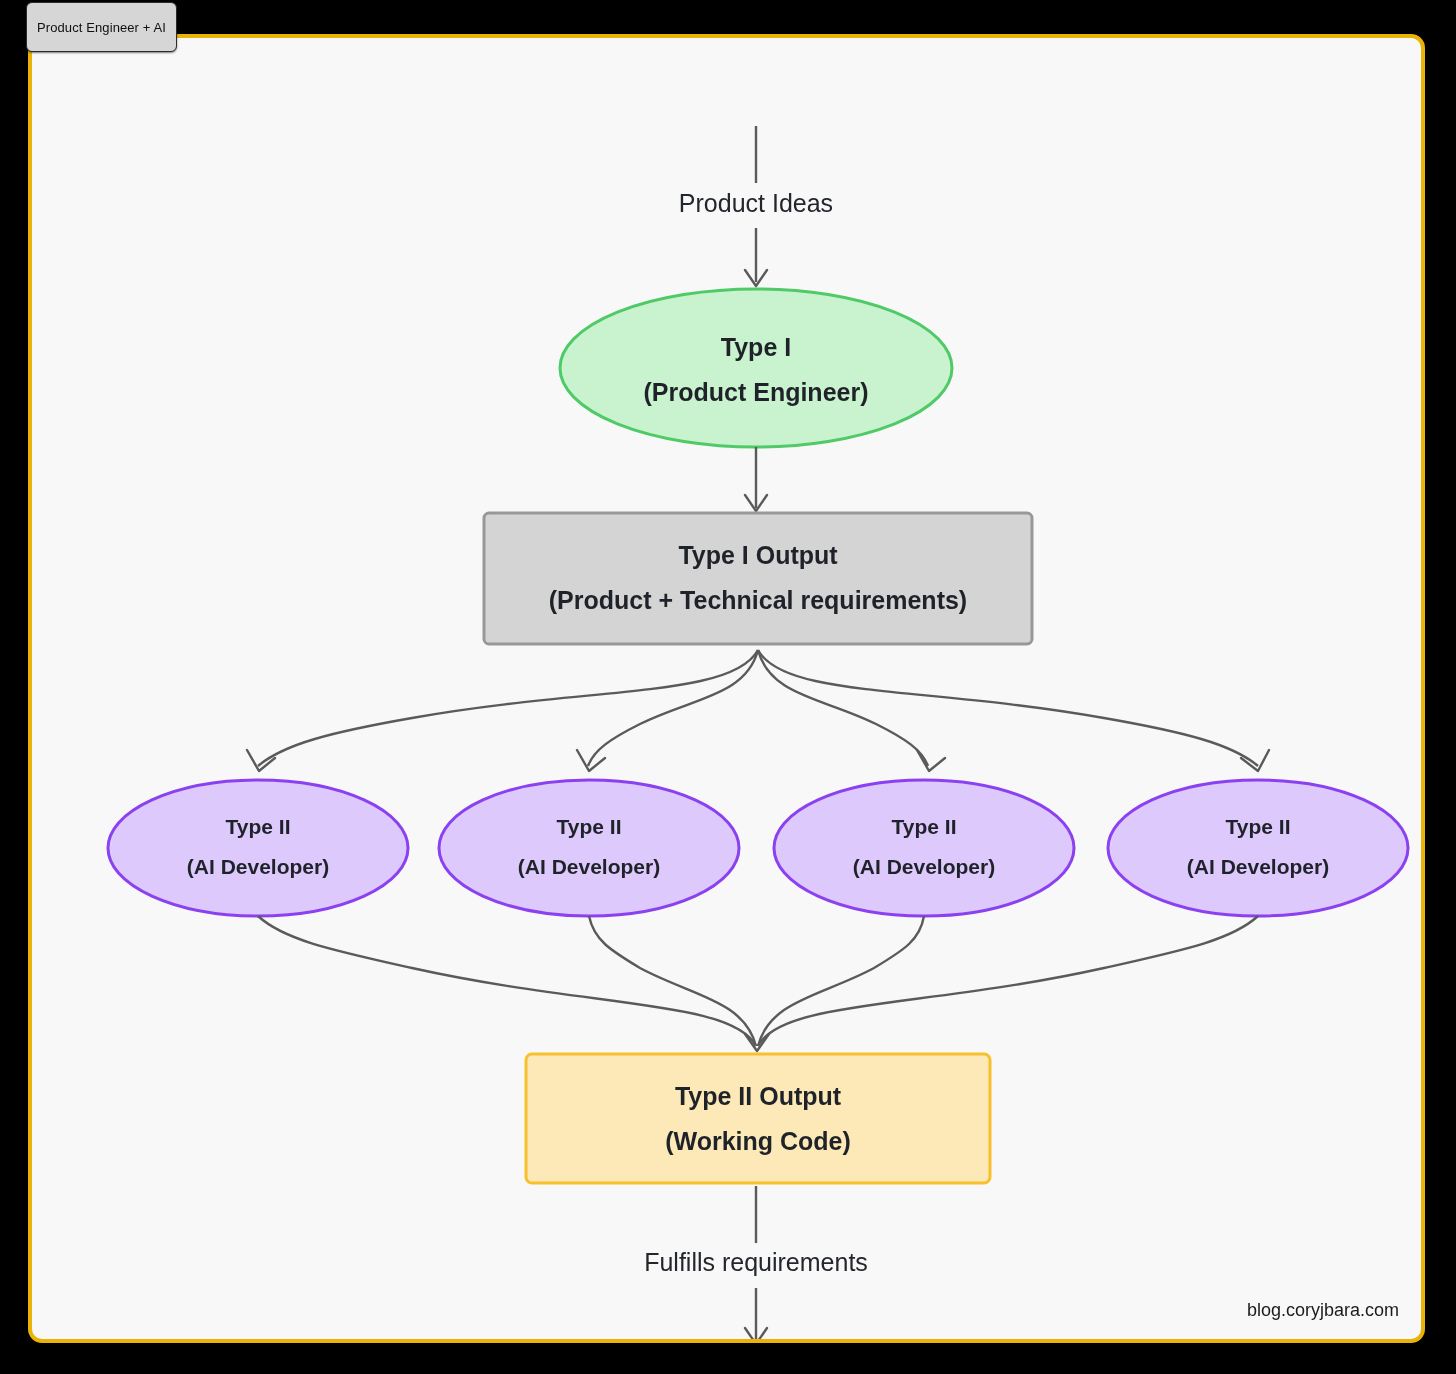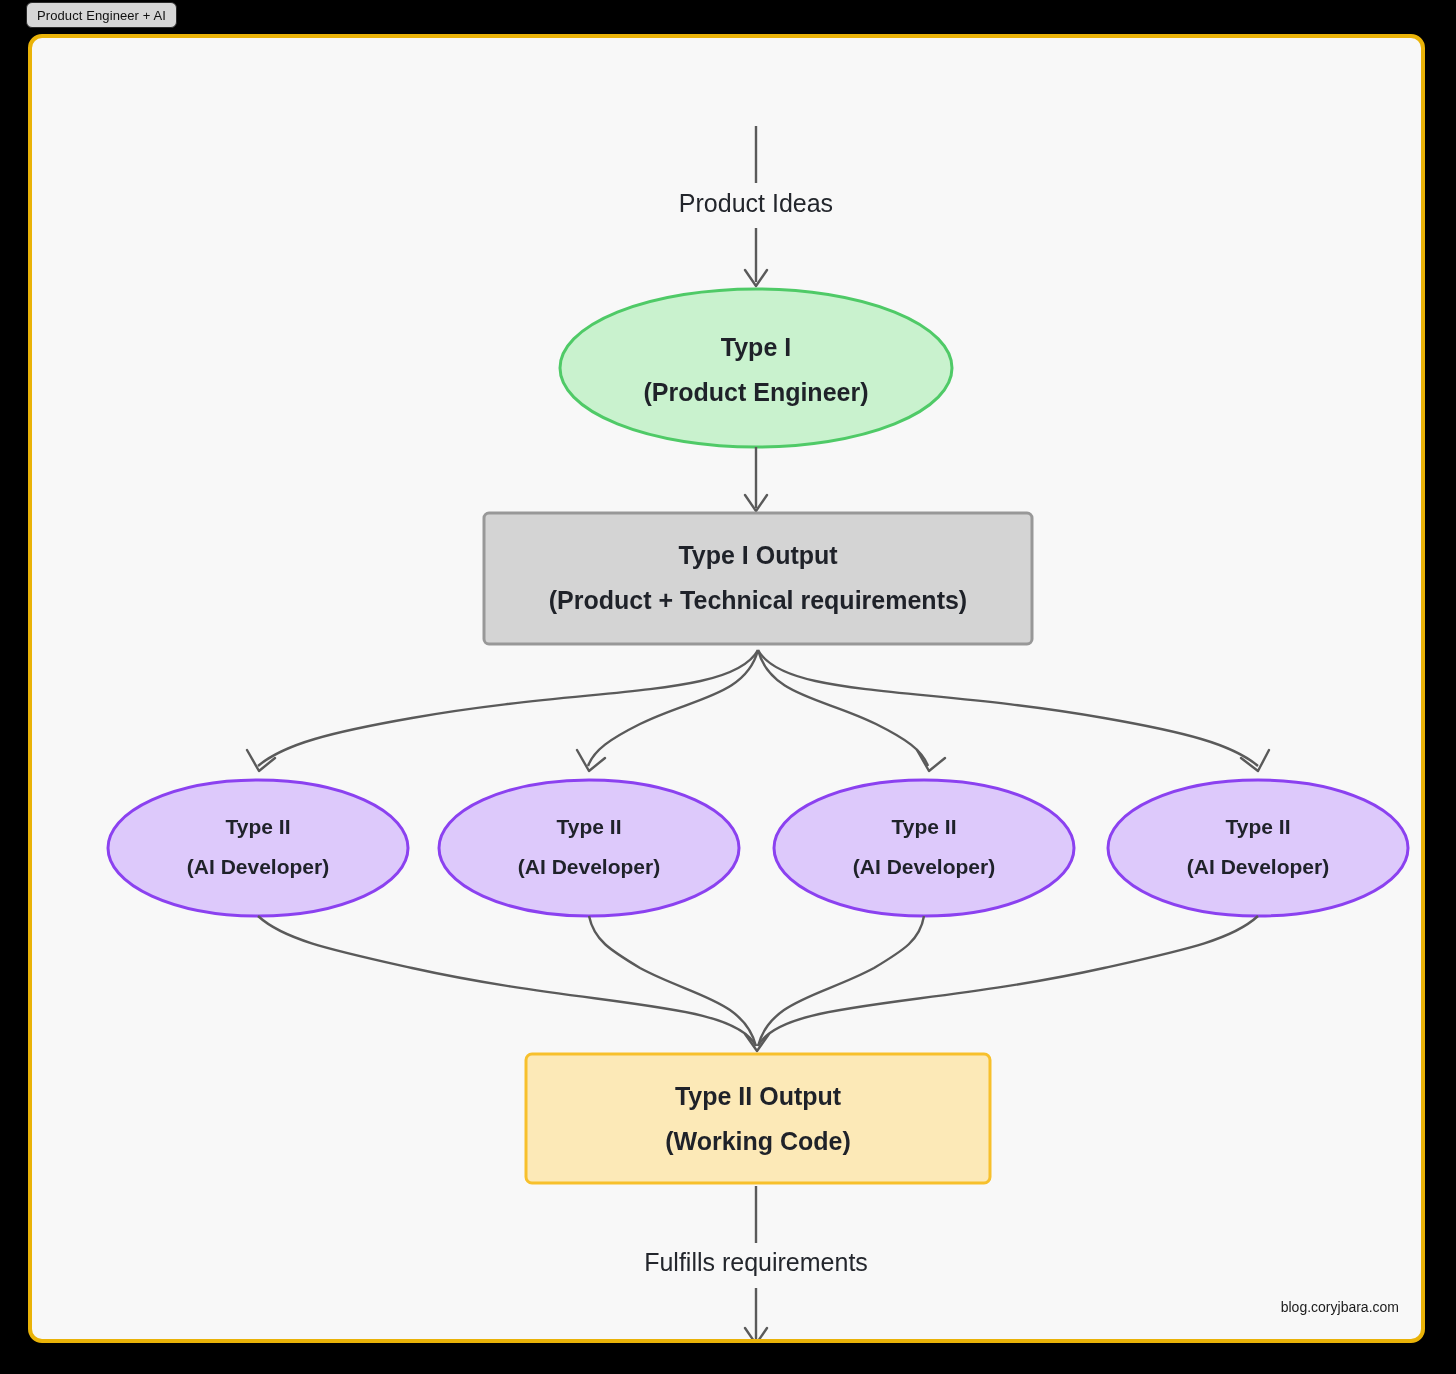--- a/index.html
+++ b/index.html
@@ -32,21 +32,21 @@
     border-radius: 14px;
     box-sizing: border-box;
     box-shadow: 0 2px 5px rgba(0,0,0,0.35);
     overflow: hidden;
   }
   .tab {
     position: absolute;
     left: 26px;
     top: 2px;
     height: 24px;
-    padding: 0 10px;
+    padding: 12px 10px;
     background: #d6d6d6;
     border: 1px solid #2b2b2b;
     border-radius: 6px;
     display: flex;
     align-items: center;
     font-size: 13px;
     color: #101010;
     letter-spacing: 0.1px;
     white-space: nowrap;
     z-index: 5;
@@ -93,22 +93,22 @@
     font-family: "Liberation Sans", sans-serif;
     font-size: 25px;
     fill: #23262c;
     text-anchor: middle;
     dominant-baseline: middle;
     font-weight: normal;
   }
   .watermark {
     position: absolute;
     right: 22px;
-    bottom: 24px;
-    font-size: 14px;
+    bottom: 18px;
+    font-size: 18px;
     color: #1b1b1b;
     font-family: "Liberation Sans", sans-serif;
   }
 </style>
 </head>
 <body>
 
 <div id="root">
 
   <div class="panel">

